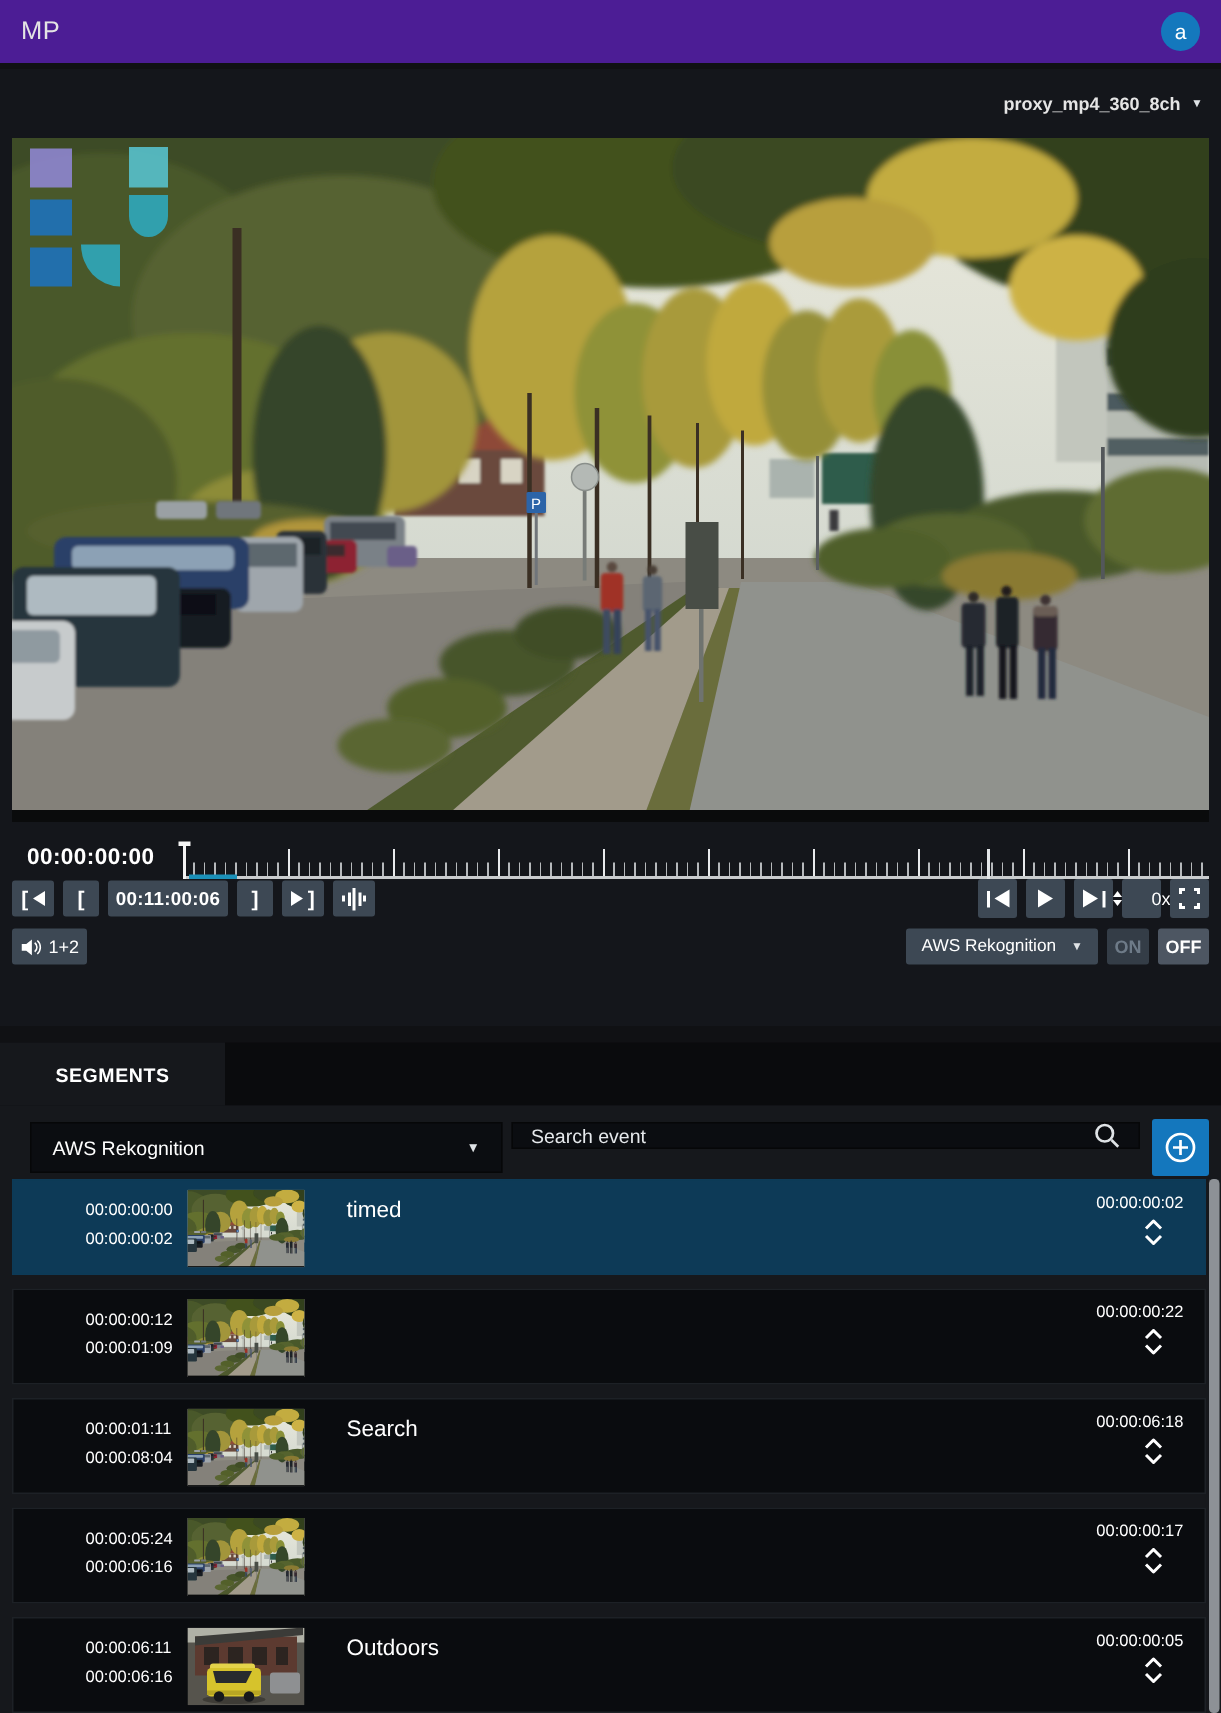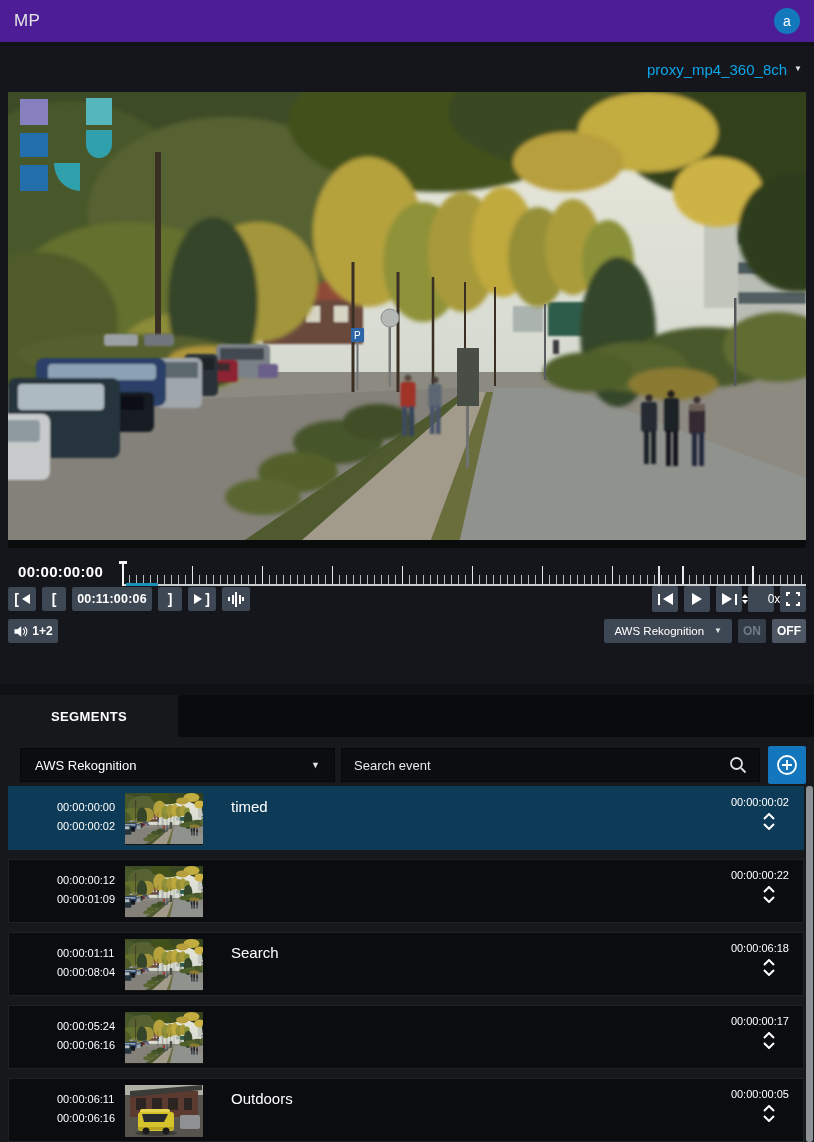--- a/index.html
+++ b/index.html
@@ -14,21 +14,21 @@
   .topbar { position:absolute; top:0; left:0; right:0; height:42px; background:#4c1d95;
             display:flex; align-items:center; padding:0 14px; }
   .topbar .app-title { font-size:17px; color:#e4e4e4; letter-spacing:.3px; }
   .avatar { margin-left:auto; width:26px; height:26px; border-radius:50%; background:#1478bd;
             color:#fff; font-size:14px; display:flex; align-items:center; justify-content:center; }
 
   
   .player { position:absolute; top:46px; left:0; right:0; height:638px; background:#14161b; }
   .proxy-row { position:absolute; top:0; left:0; right:0; height:46px; display:flex;
                align-items:center; justify-content:flex-end; padding:0 12px; }
-  .proxy-label { font-size:15px; color:#0ea5e9; }
+  .proxy-label { font-size:12px; color:#e5e5e5;font-weight:bold; }
   .caret { font-size:8px; color:#dfe3e6; margin-left:7px; line-height:1; }
 
   .video { position:absolute; top:46px; left:8px; width:798px; height:456px; background:#202420; overflow:hidden; }
   .video > svg.frame { position:absolute; inset:0; width:100%; height:100%; display:block; }
 
   
   .wm { position:absolute; left:4px; top:6px; width:100px; height:92px; opacity:.92; }
   .wm div { position:absolute; }
   .wm-sq1 { left:8px;  top:1px;  width:28px; height:26px; background:#8d85cd; }
   .wm-sq2 { left:74px; top:0;    width:26px; height:27px; background:#57bfc9; }
@@ -70,40 +70,40 @@
   .tri-r.big { border-top-width:6px; border-bottom-width:6px; border-left-width:10px; }
   .vbar { display:inline-block; width:2px; height:11px; background:#fff; }
   .bracket { font-size:14px; font-weight:bold; line-height:1; }
   .wave-bars { display:flex; align-items:center; gap:1.5px; }
   .wave-bars i { display:block; width:2px; background:#fff; }
   .speed-btn { width:34px; font-size:12px; gap:20px; }
   .updown { display:flex; flex-direction:column; gap:2px; }
   .updown i { width:0; height:0; display:block; }
   .updown .u { border-left:3.5px solid transparent; border-right:3.5px solid transparent; border-bottom:4px solid #fff; }
   .updown .d { border-left:3.5px solid transparent; border-right:3.5px solid transparent; border-top:4px solid #fff; }
-  .audio-btn { width:50px; gap:4px; font-size:12px; font-weight:bold; }
+  .audio-btn { width:50px; gap:4px; font-size:12px; font-weight:normal; }
   .aws-btn { padding:0 10px; font-size:11.5px; }
   .on-btn  { width:28px; background:#343d47; color:#6e7b88; font-weight:bold; font-size:12px; }
   .off-btn { width:34px; background:#4d5662; color:#fff; font-weight:bold; font-size:12px; }
 
   
   .tabs { position:absolute; top:695px; left:0; right:0; height:42px; background:#0a0b0d;
           display:flex; align-items:flex-end; }
   .tab { display:flex; align-items:center; justify-content:center; cursor:pointer;
          font-weight:bold; letter-spacing:.4px; }
-  .tab-active { width:178px; height:42px; background:#16181c; color:#fff; font-size:13px;text-align:center; }
+  .tab-active { width:150px; height:42px; background:#16181c; color:#fff; font-size:13px;text-align:center; }
   .tab-inactive { width:138px; height:34px; background:#232c38; color:#e6eaee; font-size:12.5px; margin-left:2px; }
 
   
   .panel { position:absolute; top:737px; left:0; right:0; bottom:0; background:#16181c; }
   .filter-row { position:absolute; top:11px; left:20px; right:54px; height:34px; display:flex; gap:6px; }
   .select-box { width:315px; height:34px; background:#0b0d11; border:1px solid #060708; display:flex;
                 align-items:center; padding:0 14px; font-size:13px; color:#fff; cursor:pointer; }
   .select-box .caret { margin-left:auto; font-size:9px; }
-  .search-box { flex:1; height:34px; background:#0b0d11; border:1px solid #060708; display:flex;
+  .search-box { flex:1; height:18px; background:#0b0d11; border:1px solid #060708; display:flex;
                 align-items:center; padding:0 12px; }
   .search-box input { flex:1; background:transparent; border:none; outline:none; color:#fff;
                       font-family:inherit; font-size:13px; }
   .search-box input::placeholder { color:#e6e9ec; opacity:1; }
   .add-btn { position:absolute; top:9px; right:8px; width:38px; height:38px; background:#1477bd;
              border:none; border-radius:2px; display:flex; align-items:center; justify-content:center; cursor:pointer; }
 
   .rows { position:absolute; top:49px; left:8px; right:10px; }
   .seg-row { height:64px; margin-bottom:9px; background:#0a0c0f; border:1px solid #1d2126;
              display:flex; padding:6px 14px 6px 48px; cursor:pointer; }

